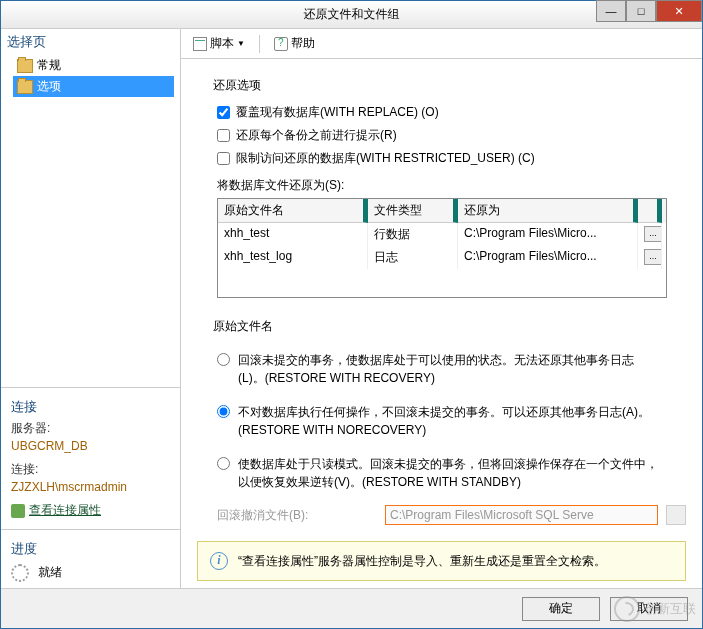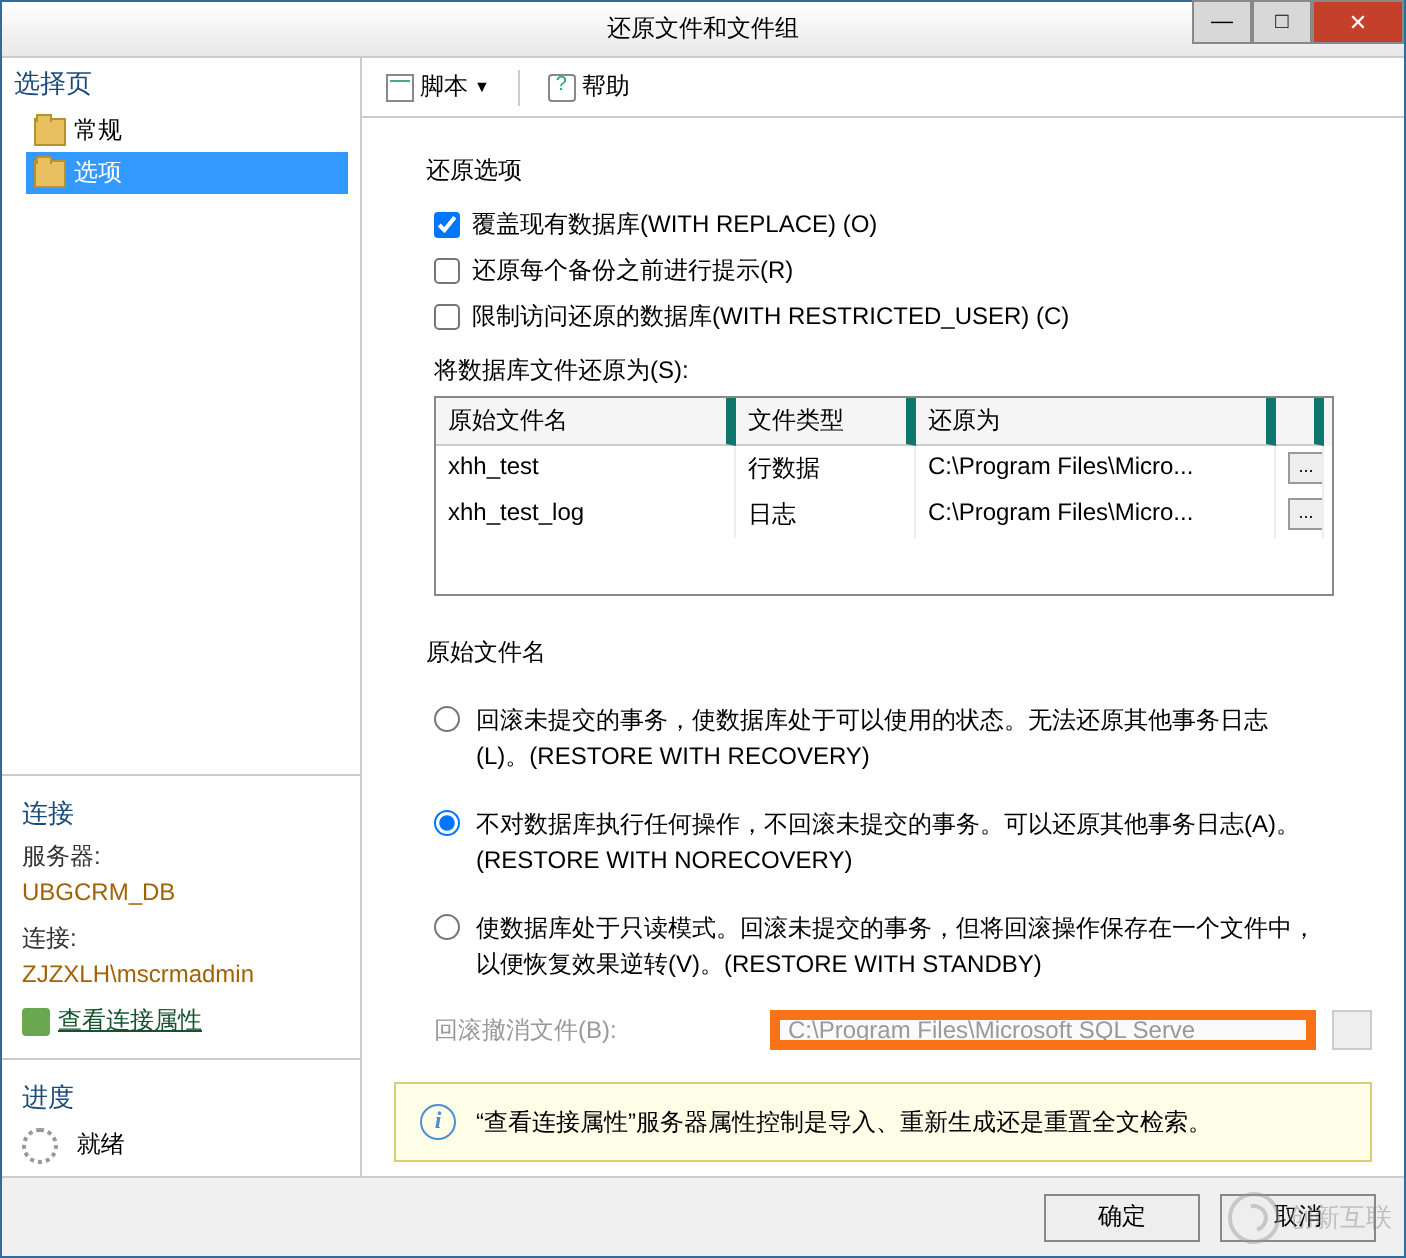--- a/index.html
+++ b/index.html
@@ -52,21 +52,21 @@
 .col1{width:150px;}
 .col2{width:90px;}
 .col3{width:180px;}
 .col4{width:24px;text-align:center;}
 .ellips-btn{width:18px;height:16px;background:#eee;border:1px solid #999;font-size:9px;line-height:12px;text-align:center;cursor:pointer;}
 .radio-row{margin:16px 0 0 20px;display:flex;align-items:flex-start;gap:8px;}
 .radio-row input{margin-top:2px;}
 .radio-text{line-height:1.5;width:420px;}
 .standby-row{margin:14px 0 0 20px;display:flex;align-items:center;gap:8px;}
 .standby-label{color:#999;width:160px;}
-.standby-input{flex:1;border:5px solid #f97316;padding:2px 4px;color:#999;background:#fafafa;height:20px;}
+.standby-input{flex:1;border:1px solid #f97316;padding:2px 4px;color:#999;background:#fafafa;height:20px;}
 .standby-btn{width:20px;height:20px;background:#eee;border:1px solid #ccc;}
 .info-box{margin:16px 0 0 0;border:1px solid #d8d070;background:#fdfde8;padding:10px 12px;display:flex;align-items:center;gap:10px;}
 .info-icon{width:18px;height:18px;border:1.5px solid #4a90d0;border-radius:50%;color:#4a90d0;font-style:italic;font-family:Georgia;text-align:center;line-height:15px;font-weight:bold;}
 .footer{height:40px;border-top:1px solid #ccc;background:#f0f0f0;display:flex;align-items:center;justify-content:flex-end;padding:0 14px;gap:10px;}
 .btn{min-width:78px;height:24px;border:1px solid #888;background:#eee;cursor:pointer;}
 .watermark{position:absolute;right:6px;bottom:6px;opacity:0.45;display:flex;align-items:center;gap:4px;}
 .wm-circle{width:26px;height:26px;border:2px solid #999;border-radius:50%;position:relative;}
 .wm-circle::before{content:"";position:absolute;inset:4px;border:2px solid #999;border-radius:50%;border-left-color:transparent;border-bottom-color:transparent;transform:rotate(30deg);}
 .wm-text{color:#888;font-size:13px;}
 </style>

